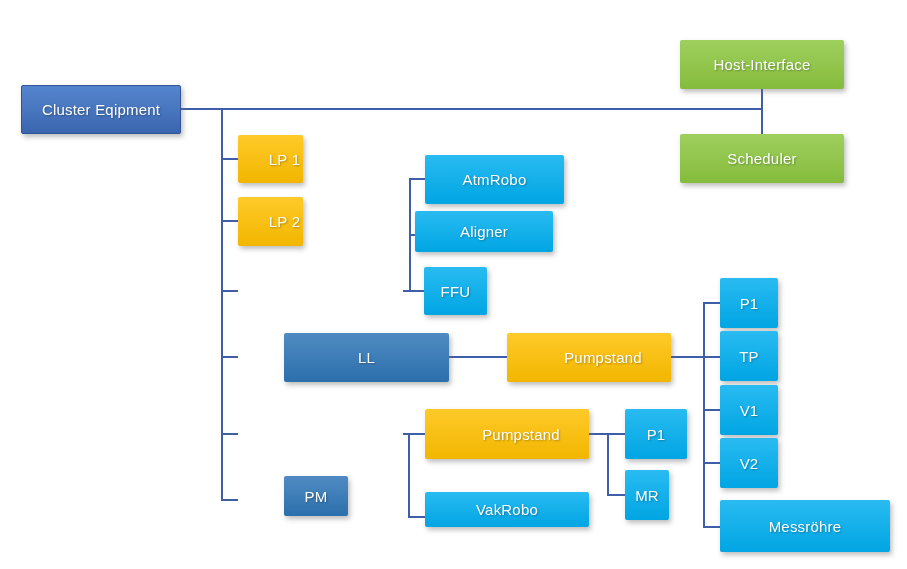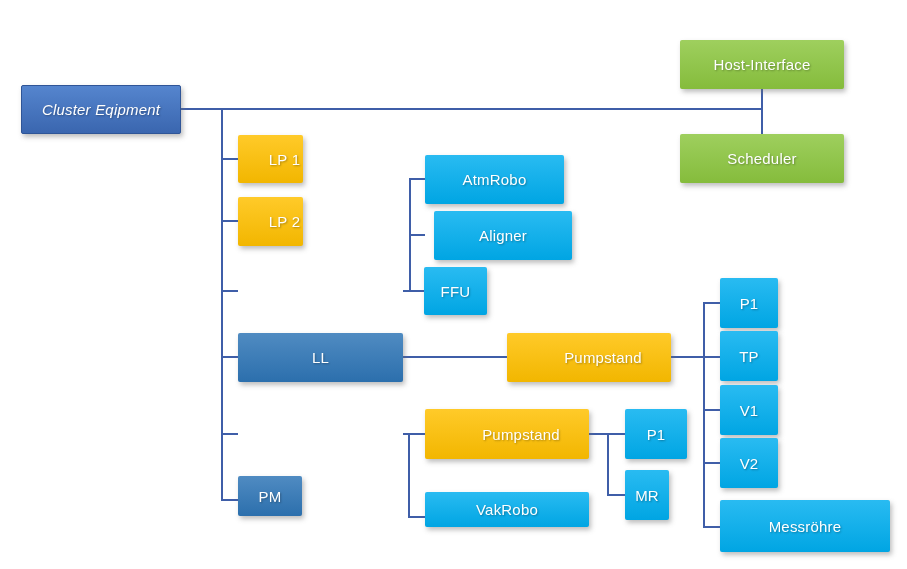--- a/index.html
+++ b/index.html
@@ -19,28 +19,27 @@
     border-radius:2px;
     box-shadow:2px 3px 5px rgba(110,110,110,.45);
     text-shadow:1px 1px 2px rgba(0,0,0,.30);
     background-image:linear-gradient(rgba(255,255,255,.16),rgba(0,0,0,.05));
     box-sizing:border-box;
     cursor:default;
     white-space:nowrap;
   }
   .gold { background-color:var(--gold,#FFC000);padding-left:28px; }
   .cyan { background-color:var(--cyan,#00AEEF);text-align:center; }
-  .steel{ background-color:var(--steel,#2E75B6); }
+  .steel{ background-color:var(--steel,#2E75B6);margin-left:46px; }
   .green{ background-color:var(--green,#8CC63F); }
   .blue-grad{
     background-color:var(--blue,#4472C4);
     background-image:linear-gradient(#5585CE,#3A66AF);
     border:1px solid #2F5597;
     font-size:15px;
-    font-style:italic;
   }
   .line{
     position:absolute;
     background:var(--line,#3F5EA8);
   }
   .line.h{height:2px;}
   .line.v{width:2px;}
 </style>
 </head>
 <body>
@@ -80,21 +79,21 @@
 
   <div class="node blue-grad" style="left:21px;top:85px;width:160px;height:49px">Cluster Eqipment</div>
 
   <div class="node green" style="left:680px;top:40px;width:164px;height:49px">Host-Interface</div>
   <div class="node green" style="left:680px;top:134px;width:164px;height:49px">Scheduler</div>
 
   <div class="node gold" style="left:238px;top:135px;width:65px;height:48px">LP 1</div>
   <div class="node gold" style="left:238px;top:197px;width:65px;height:49px">LP 2</div>
 
   <div class="node cyan" style="left:425px;top:155px;width:139px;height:49px">AtmRobo</div>
-  <div class="node cyan" style="left:434px;top:211px;width:138px;height:49px">Aligner</div>
+  <div class="node cyan" style="left:415px;top:211px;width:138px;height:41px">Aligner</div>
   <div class="node cyan" style="left:424px;top:267px;width:63px;height:48px">FFU</div>
 
   <div class="node steel" style="left:238px;top:333px;width:165px;height:49px">LL</div>
   <div class="node gold" style="left:507px;top:333px;width:164px;height:49px">Pumpstand</div>
 
   <div class="node gold" style="left:425px;top:409px;width:164px;height:50px">Pumpstand</div>
   <div class="node cyan" style="left:625px;top:409px;width:62px;height:50px">P1</div>
   <div class="node cyan" style="left:625px;top:470px;width:44px;height:50px">MR</div>
 
   <div class="node steel" style="left:238px;top:476px;width:64px;height:40px">PM</div>

